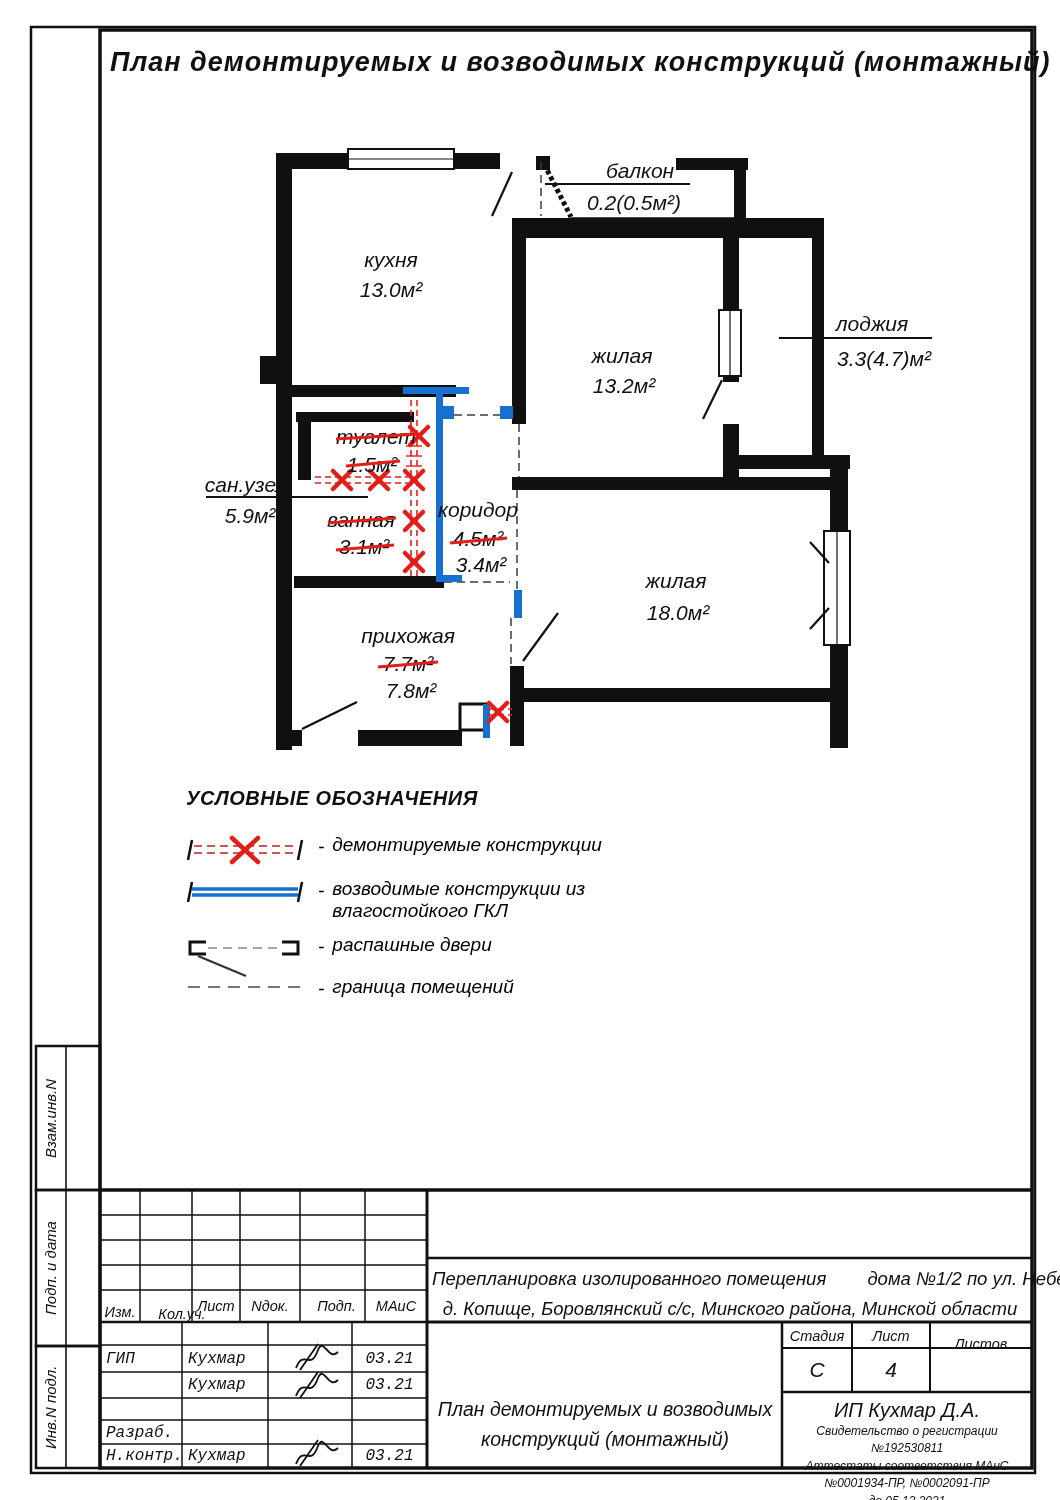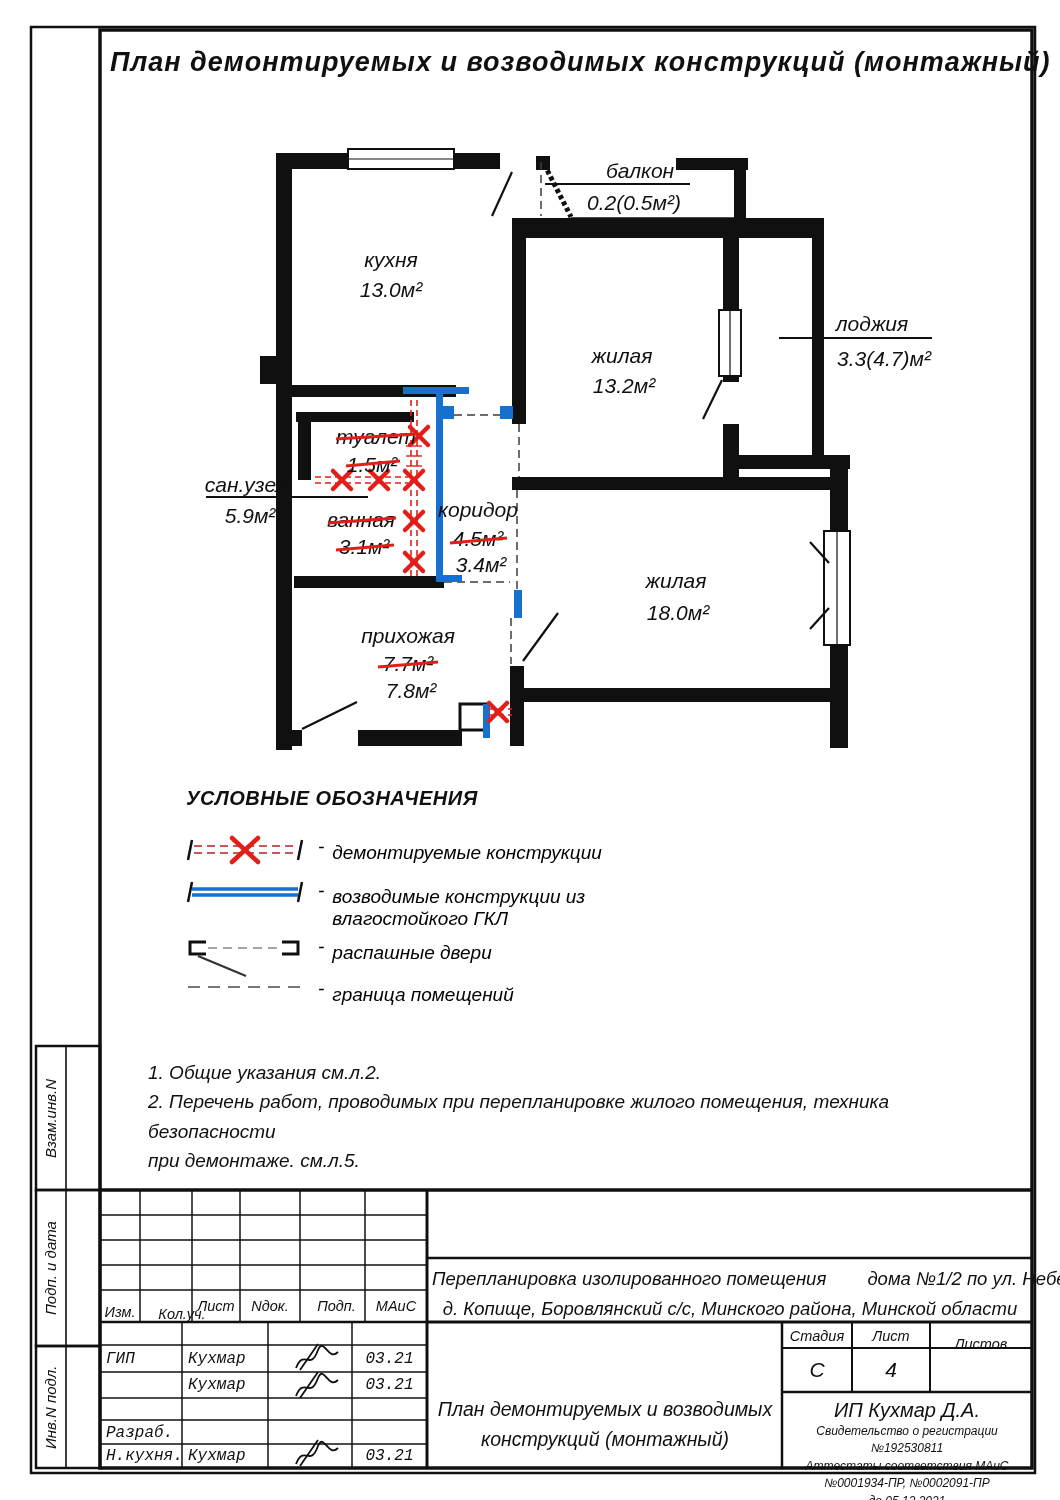--- a/index.html
+++ b/index.html
@@ -6,21 +6,21 @@
   .sheet{position:relative;width:1060px;height:1500px;background:#ffffff;
          font-family:"Liberation Sans",sans-serif;overflow:hidden;}
   svg text{font-family:"Liberation Sans",sans-serif;font-style:italic;fill:#101010;}
   .t{position:absolute;font-style:italic;color:#101010;line-height:1.25;}
   .ctr{text-align:center;}
   .pagetitle{font-size:27px;font-weight:700;letter-spacing:1px;white-space:nowrap;}
   .legendtitle{font-size:20px;font-weight:700;letter-spacing:.5px;}
   .leg-row{position:absolute;display:flex;align-items:flex-start;}
   .leg-sym{width:128px;flex:0 0 128px;}
   .leg-dash{font-style:italic;font-size:19px;margin:2px 8px 0 6px;}
-  .leg-lab{font-style:italic;font-size:19px;max-width:280px;margin-top:8px;}
+  .leg-lab{font-style:italic;font-size:19px;max-width:280px;}
   .notes{font-size:19px;line-height:1.55;}
   .stamp-hdr{font-size:14.5px;display:flex;align-items:center;justify-content:center;}
   .stamp-cell{font-size:16px;display:flex;align-items:center;font-family:Liberation Mono, monospace;}
   .stamp-ctr{justify-content:center;}
   .proj{font-size:18.5px;line-height:1.6;}
   .doc{font-size:19.5px;line-height:1.55;}
   .org1{font-size:20px;}
   .cert{font-size:12px;line-height:1.45;}
   .stageval{font-size:21px;}
   .vert{writing-mode:vertical-rl;transform:rotate(180deg);font-size:15px;
@@ -285,46 +285,41 @@
   </div>
 
   <div class="leg-row" style="left:184px;top:976px;">
     <svg class="leg-sym" width="128" height="22" viewBox="0 0 128 22">
       <line x1="4" y1="11" x2="120" y2="11" stroke="#777" stroke-width="2" stroke-dasharray="12,8"></line>
     </svg>
     <span class="leg-dash">-</span>
     <span class="leg-lab">граница помещений</span>
   </div>
 
-  <div class="t notes" style="left:148px;top:1058px;width:820px;">
-    <div>1. Общие указания см.л.2.</div>
-    <div>2. Перечень работ, проводимых при перепланировке жилого помещения, техника безопасности</div>
-    <div>при демонтаже. см.л.5.</div>
-  </div>
 
   <div class="t vert" style="left:38px;top:1048px;width:27px;height:140px;">Взам.инв.N</div>
   <div class="t vert" style="left:38px;top:1192px;width:27px;height:152px;">Подп. и дата</div>
   <div class="t vert" style="left:38px;top:1348px;width:27px;height:118px;">Инв.N подл.</div>
 
   <div class="t stamp-hdr" style="left:100px;top:1292px;width:40px;height:40px;text-align:center;">Изм.</div>
   <div class="t stamp-hdr" style="left:156px;top:1292px;width:52px;height:44px;border-radius:14px;">Кол.уч.</div>
   <div class="t stamp-hdr" style="left:192px;top:1292px;width:48px;height:28px;">Лист</div>
   <div class="t stamp-hdr" style="left:240px;top:1292px;width:60px;height:28px;">Nдок.</div>
   <div class="t stamp-hdr" style="left:304px;top:1292px;width:65px;height:28px;">Подп.</div>
   <div class="t stamp-hdr" style="left:365px;top:1292px;width:62px;height:28px;">МАиС</div>
 
   <div class="t stamp-cell" style="left:106px;top:1345px;width:74px;height:27px;">ГИП</div>
   <div class="t stamp-cell" style="left:188px;top:1345px;width:78px;height:27px;">Кухмар</div>
   <div class="t stamp-cell stamp-ctr" style="left:352px;top:1345px;width:75px;height:27px;">03.21</div>
 
   <div class="t stamp-cell" style="left:106px;top:1420px;width:74px;height:26px;">Разраб.</div>
   <div class="t stamp-cell" style="left:188px;top:1372px;width:78px;height:26px;">Кухмар</div>
   <div class="t stamp-cell stamp-ctr" style="left:352px;top:1372px;width:75px;height:26px;">03.21</div>
 
-  <div class="t stamp-cell" style="left:106px;top:1444px;width:74px;height:24px;">Н.кухня.</div>
+  <div class="t stamp-cell" style="left:106px;top:1444px;width:74px;height:24px;">Н.контр.</div>
   <div class="t stamp-cell" style="left:188px;top:1444px;width:78px;height:24px;">Кухмар</div>
   <div class="t stamp-cell stamp-ctr" style="left:352px;top:1444px;width:75px;height:24px;">03.21</div>
 
   <div class="t proj ctr" style="left:432px;top:1264px;width:596px;">
     <div style="white-space:pre;">Перепланировка изолированного помещения        дома №1/2 по ул. Небесная в</div>
     <div>д. Копище, Боровлянский с/с, Минского района, Минской области</div>
   </div>
 
   <div class="t doc ctr" style="left:437px;top:1394px;width:336px;">План демонтируемых и возводимых конструкций (монтажный)</div>
 

